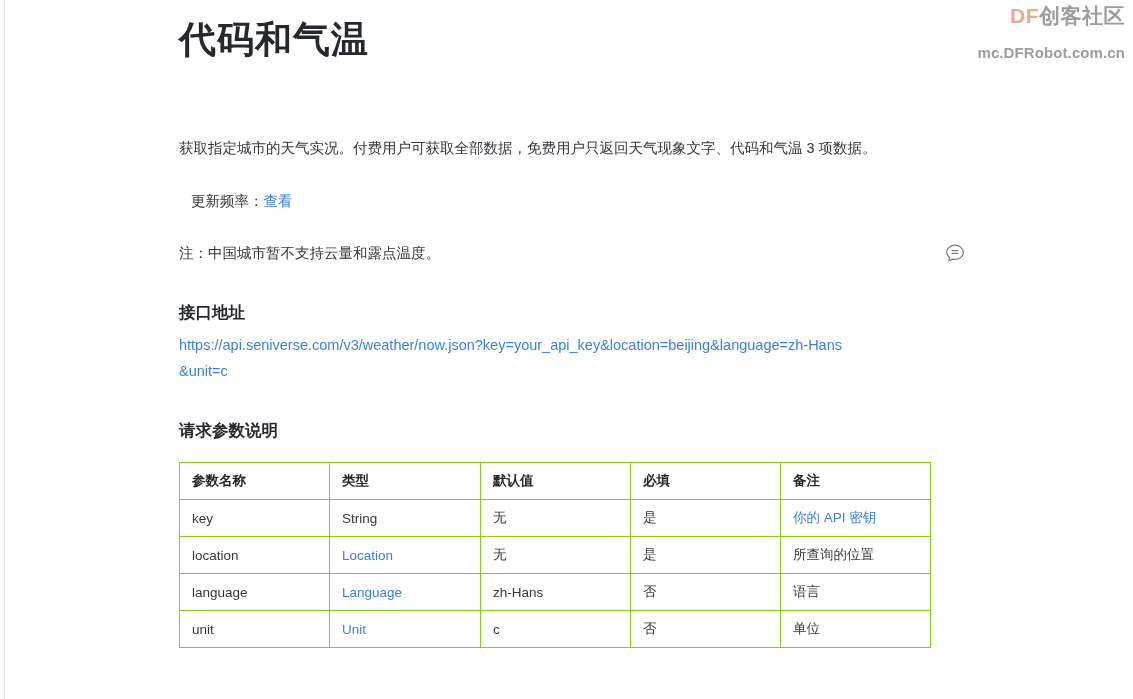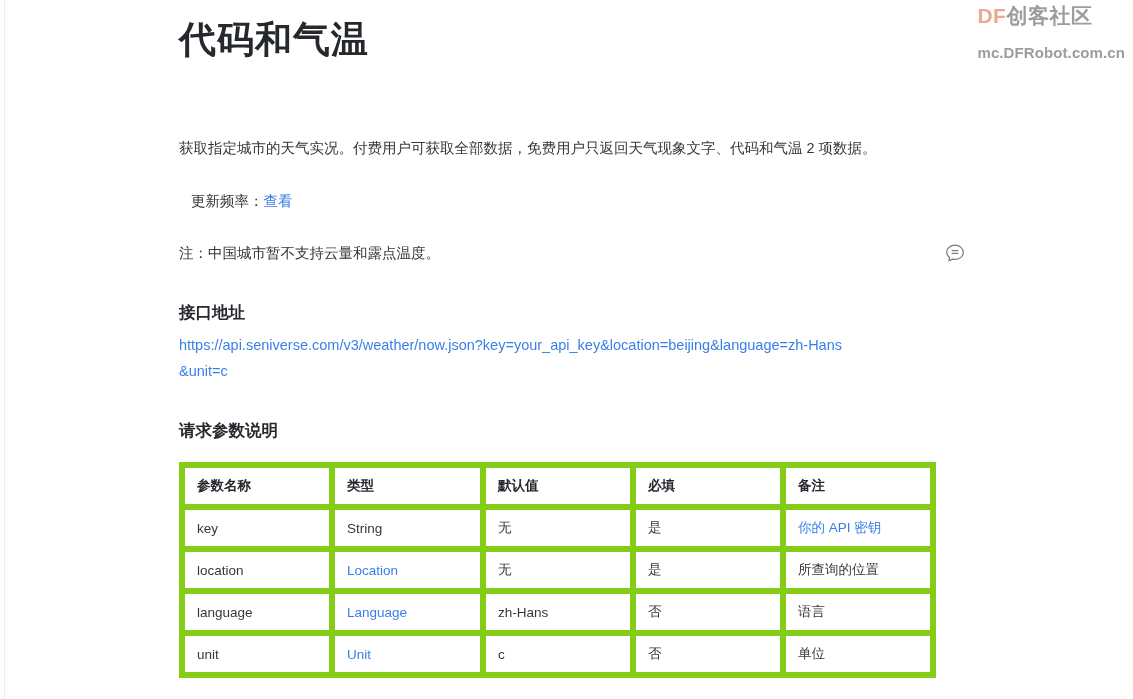--- a/index.html
+++ b/index.html
@@ -22,21 +22,21 @@
     top: 0;
     width: 4px;
     height: 699px;
     background: #ffffff;
     border-right: 1px solid #ececec;
   }
   .watermark {
     position: absolute;
     top: 4px;
     right: 8px;
-    text-align: left;
+    text-align: right;
     line-height: 1.1;
     user-select: none;
   }
   .watermark .wm-main {
     font-size: 21px;
     font-weight: bold;
     letter-spacing: 0.5px;
     white-space: nowrap;
   }
   .watermark .wm-df {
@@ -114,21 +114,21 @@
   table.params {
     position: absolute;
     left: 0;
     top: 462px;
     width: 751px;
     border-collapse: collapse;
     table-layout: fixed;
   }
   table.params th,
   table.params td {
-    border: 6px solid #84cc16;
+    border: 1px solid #84cc16;
     text-align: left;
     padding: 0 12px;
     height: 36px;
     font-size: 13.5px;
     color: #34383d;
     font-weight: normal;
     vertical-align: middle;
     overflow: hidden;
     white-space: nowrap;
   }
@@ -150,21 +150,21 @@
 
 <div class="watermark">
   <div class="wm-main"><span class="wm-df">DF</span><span class="wm-cn">创客社区</span></div>
   <div class="wm-sub">mc.DFRobot.com.cn</div>
 </div>
 
 <div class="page">
 
   <h1 class="doc-title">代码和气温</h1>
 
-  <p class="body-text para-intro">获取指定城市的天气实况。付费用户可获取全部数据，免费用户只返回天气现象文字、代码和气温 2 项数据。</p>
+  <p class="body-text para-intro">获取指定城市的天气实况。付费用户可获取全部数据，免费用户只返回天气现象文字、代码和气温 3 项数据。</p>
 
   <p class="body-text para-freq"><span>更新频率：</span><a class="link">查看</a></p>
 
   <p class="body-text para-note">注：中国城市暂不支持云量和露点温度。</p>
 
   <div class="comment-icon">
     <svg viewBox="0 0 26 26" width="26" height="26" aria-hidden="true">
       <path d="M13 4.2c-4.6 0-8.3 3.1-8.3 6.9 0 2.1 1.1 4 2.9 5.3l-0.5 3.3 3.2-1.6c0.9 0.2 1.8 0.3 2.7 0.3 4.6 0 8.3-3.1 8.3-6.9S17.6 4.2 13 4.2z" fill="none" stroke="#7a7a7a" stroke-width="1.2"></path>
       <line x1="9.6" y1="9.6" x2="16.4" y2="9.6" stroke="#7a7a7a" stroke-width="1.2"></line>
       <line x1="9.6" y1="12.4" x2="16.4" y2="12.4" stroke="#7a7a7a" stroke-width="1.2"></line>

